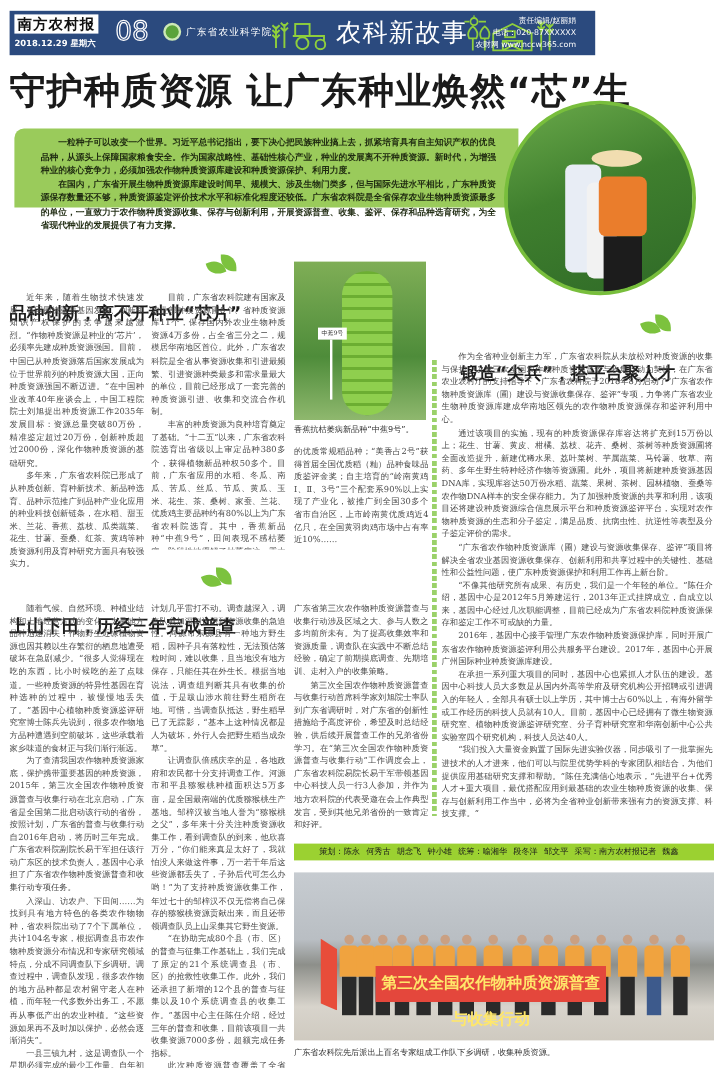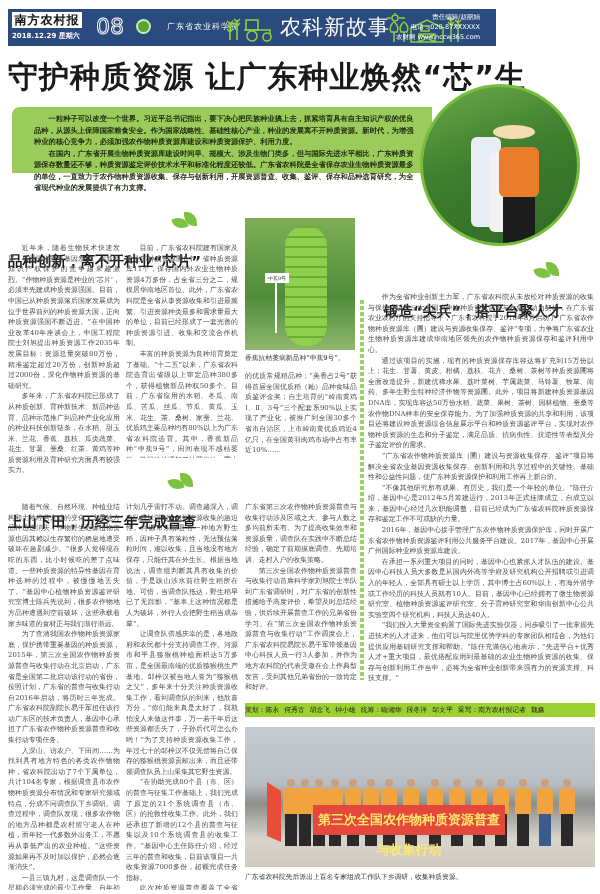--- a/index.html
+++ b/index.html
@@ -5,21 +5,21 @@
   * { box-sizing: border-box; margin: 0; padding: 0; }
   html, body { width: 600px; height: 894px; background: #ffffff; overflow: hidden; }
   body { font-family: "DejaVu Serif", "Liberation Serif", serif; color: #333; position: relative; }
 
   
   .masthead { position: absolute; left: 8px; top: 9px; width: 488px; height: 37px; background: #2b4a7e; }
   .brand { position: absolute; left: 4px; top: 3px; width: 70px; height: 31px; }
   .brand-logo { display:block; background:#fff; color:#111; font-family:"DejaVu Serif",serif; font-weight:bold; font-size:12px; line-height:16px; height:16px; text-align:center; letter-spacing:1px; }
   .brand-date { display:block; color:#fff; font-family:"DejaVu Sans",sans-serif; font-size:7px; line-height:12px; margin-top:2px; font-weight:bold; white-space:nowrap;}
   .page-num { position:absolute; left:88px; top:4px; color:#2b4a7e; font-family:"DejaVu Sans",sans-serif; font-size:22px; line-height:28px; -webkit-text-stroke:1px #fff; font-weight:normal;}
-  .academy { position:absolute; left:128px; top:10px; display:flex; align-items:center; gap:16px;}
+  .academy { position:absolute; left:128px; top:10px; display:flex; align-items:center; gap:4px;}
   .academy-icon { width:15px; height:15px; border-radius:50%; background:#5aa33a; border:2px solid #cde9b6; }
   .academy-name { color:#fff; font-size:8px; font-family:"DejaVu Serif",serif; letter-spacing:1px; }
   .tractor { position:absolute; left:218px; top:5px; }
   .section-title { position:absolute; left:272px; top:3px; color:#fff; font-family:"DejaVu Sans",sans-serif; font-size:21px; line-height:30px; letter-spacing:1px; }
   .barn { position:absolute; left:377px; top:3px; }
   .mast-right { position:absolute; right:16px; top:3px; text-align:right; color:#fff; font-family:"DejaVu Sans",sans-serif; font-size:6.5px; line-height:10px; }
 
   
   .headline { position:absolute; left:8px; top:58px; font-family:"DejaVu Sans",sans-serif; font-weight:bold; font-size:30px; line-height:38px; color:#1a1a1a; letter-spacing:1px; }
 
@@ -44,21 +44,21 @@
   .col p { text-indent:2em; }
 
   .banana { position:absolute; left:245px; top:218px; width:110px; height:132px; background:linear-gradient(180deg,#7fae56,#4e8c3a 60%,#8fb86e); overflow:hidden;}
   .banana .bunch { position:absolute; left:40px; top:8px; width:42px; height:120px; background:repeating-linear-gradient(0deg,#8fcf4e 0,#8fcf4e 8px,#6cae32 8px,#6cae32 10px); border-radius:20px;}
   .banana .tag { position:absolute; left:20px; top:55px; width:24px; height:10px; background:#fff; font-size:5px; color:#333; text-align:center; line-height:10px;}
   .banana .stake { position:absolute; left:30px; top:65px; width:2px; height:50px; background:#fff;}
   .caption { position:absolute; font-family:"DejaVu Sans",sans-serif; font-size:6.8px; color:#333; }
 
   .divider-v { position:absolute; left:360px; top:300px; width:4px; height:380px; background:repeating-linear-gradient(180deg,#9bd16a 0,#9bd16a 4px,transparent 4px,transparent 6px); }
 
-  .credits { position:absolute; left:245px; top:703px; width:350px; height:14px; background:#9bd131; font-family:"DejaVu Sans",sans-serif; font-size:6.8px; line-height:14px; color:#1a1a1a; padding-left:0; word-spacing:3px;}
+  .credits { position:absolute; left:245px; top:703px; width:350px; height:14px; background:#9bd131; font-family:"DejaVu Sans",sans-serif; font-size:6.8px; line-height:14px; color:#1a1a1a; padding-left:21px; word-spacing:3px;}
 
   .group-photo { position:absolute; left:245px; top:727px; width:350px; height:140px; background:linear-gradient(180deg,#c7ccd1 0%,#b9bec3 40%,#8d8f8a 55%,#d8d4cc 80%,#cfcac0 100%); overflow:hidden;}
   .group-photo .person { position:absolute; top:52px; width:16px; height:70px; }
   .group-photo .person .shirt { width:16px; height:26px; background:#f0a33f; border-radius:4px 4px 0 0;}
   .group-photo .person .pants { width:12px; margin-left:2px; height:32px; background:#2a2a2a;}
   .group-photo .person .head { width:8px; height:8px; margin-left:4px; margin-bottom:1px; background:#caa082; border-radius:50%;}
   .group-photo .banner { position:absolute; left:68px; top:78px; width:192px; height:30px; background:#e4473c; color:#ffe76a; font-family:"DejaVu Sans",sans-serif; font-weight:bold; font-size:13px; line-height:30px; text-align:center; letter-spacing:0px;}
   .group-photo .flag { position:absolute; left:22px; top:55px; width:14px; height:60px; background:#e84d3a; clip-path:polygon(0 0,100% 15%,100% 100%,0 90%);}
 </style>
 </head>

